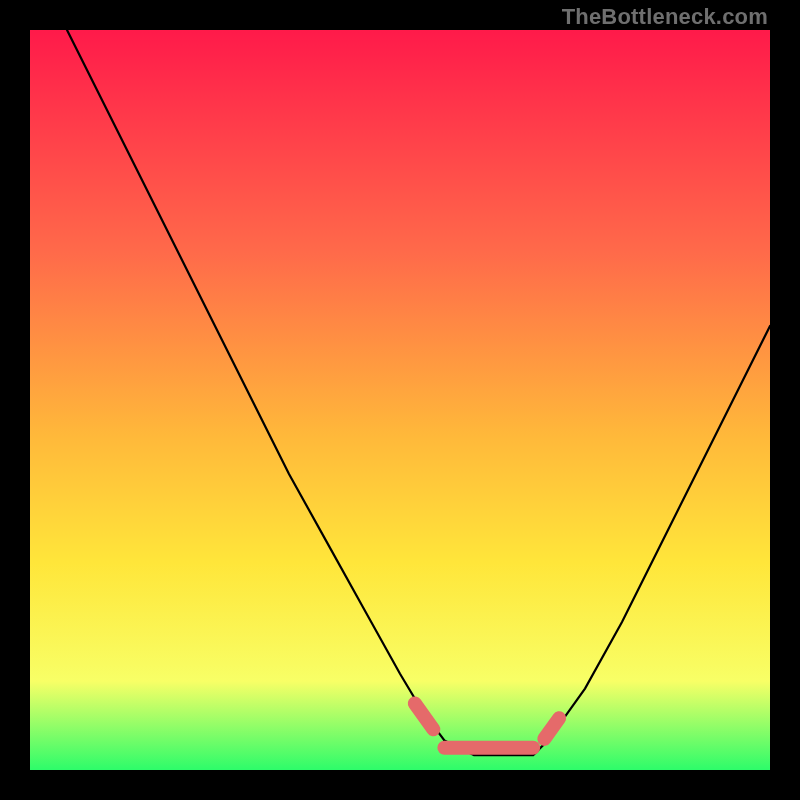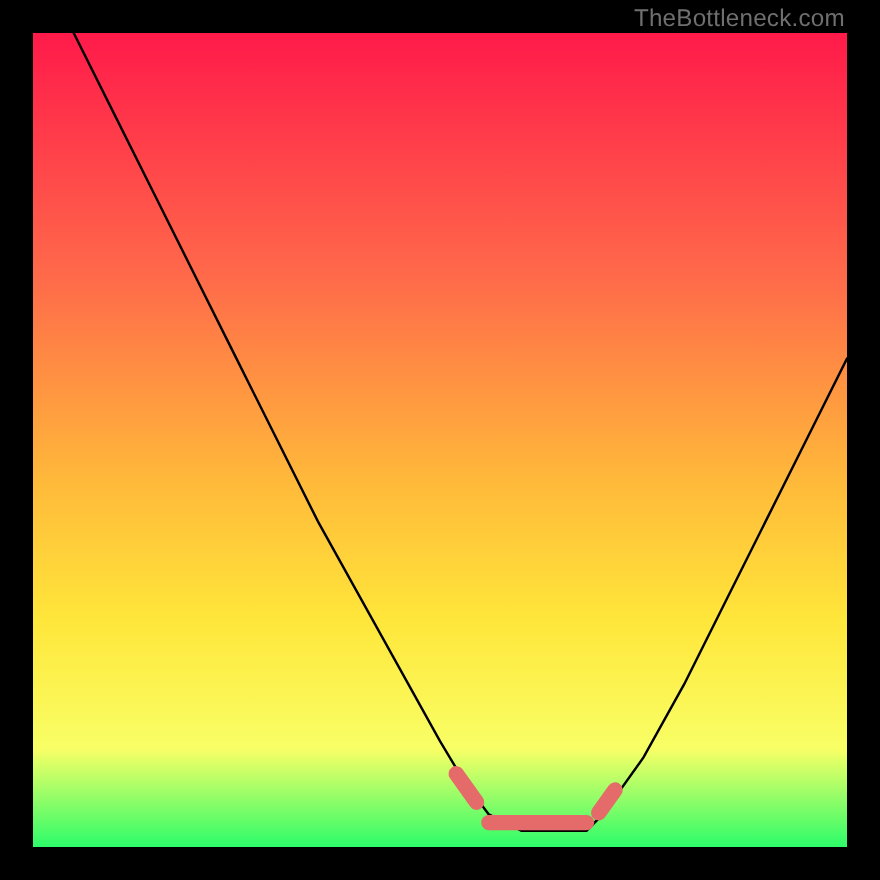--- a/index.html
+++ b/index.html
@@ -32,21 +32,21 @@
     );
   }
   .watermark {
     position: absolute;
     top: 4px;
     right: 32px;
     color: #6f6f6f;
     font-family: Arial, Helvetica, sans-serif;
     font-size: 22px;
     letter-spacing: 0.2px;
-    font-weight: 400;
+    font-weight: 700;
   }
   svg.curve {
     position: absolute;
     left: 0;
     top: 0;
     width: 740px;
     height: 740px;
     display: block;
   }
 </style>

